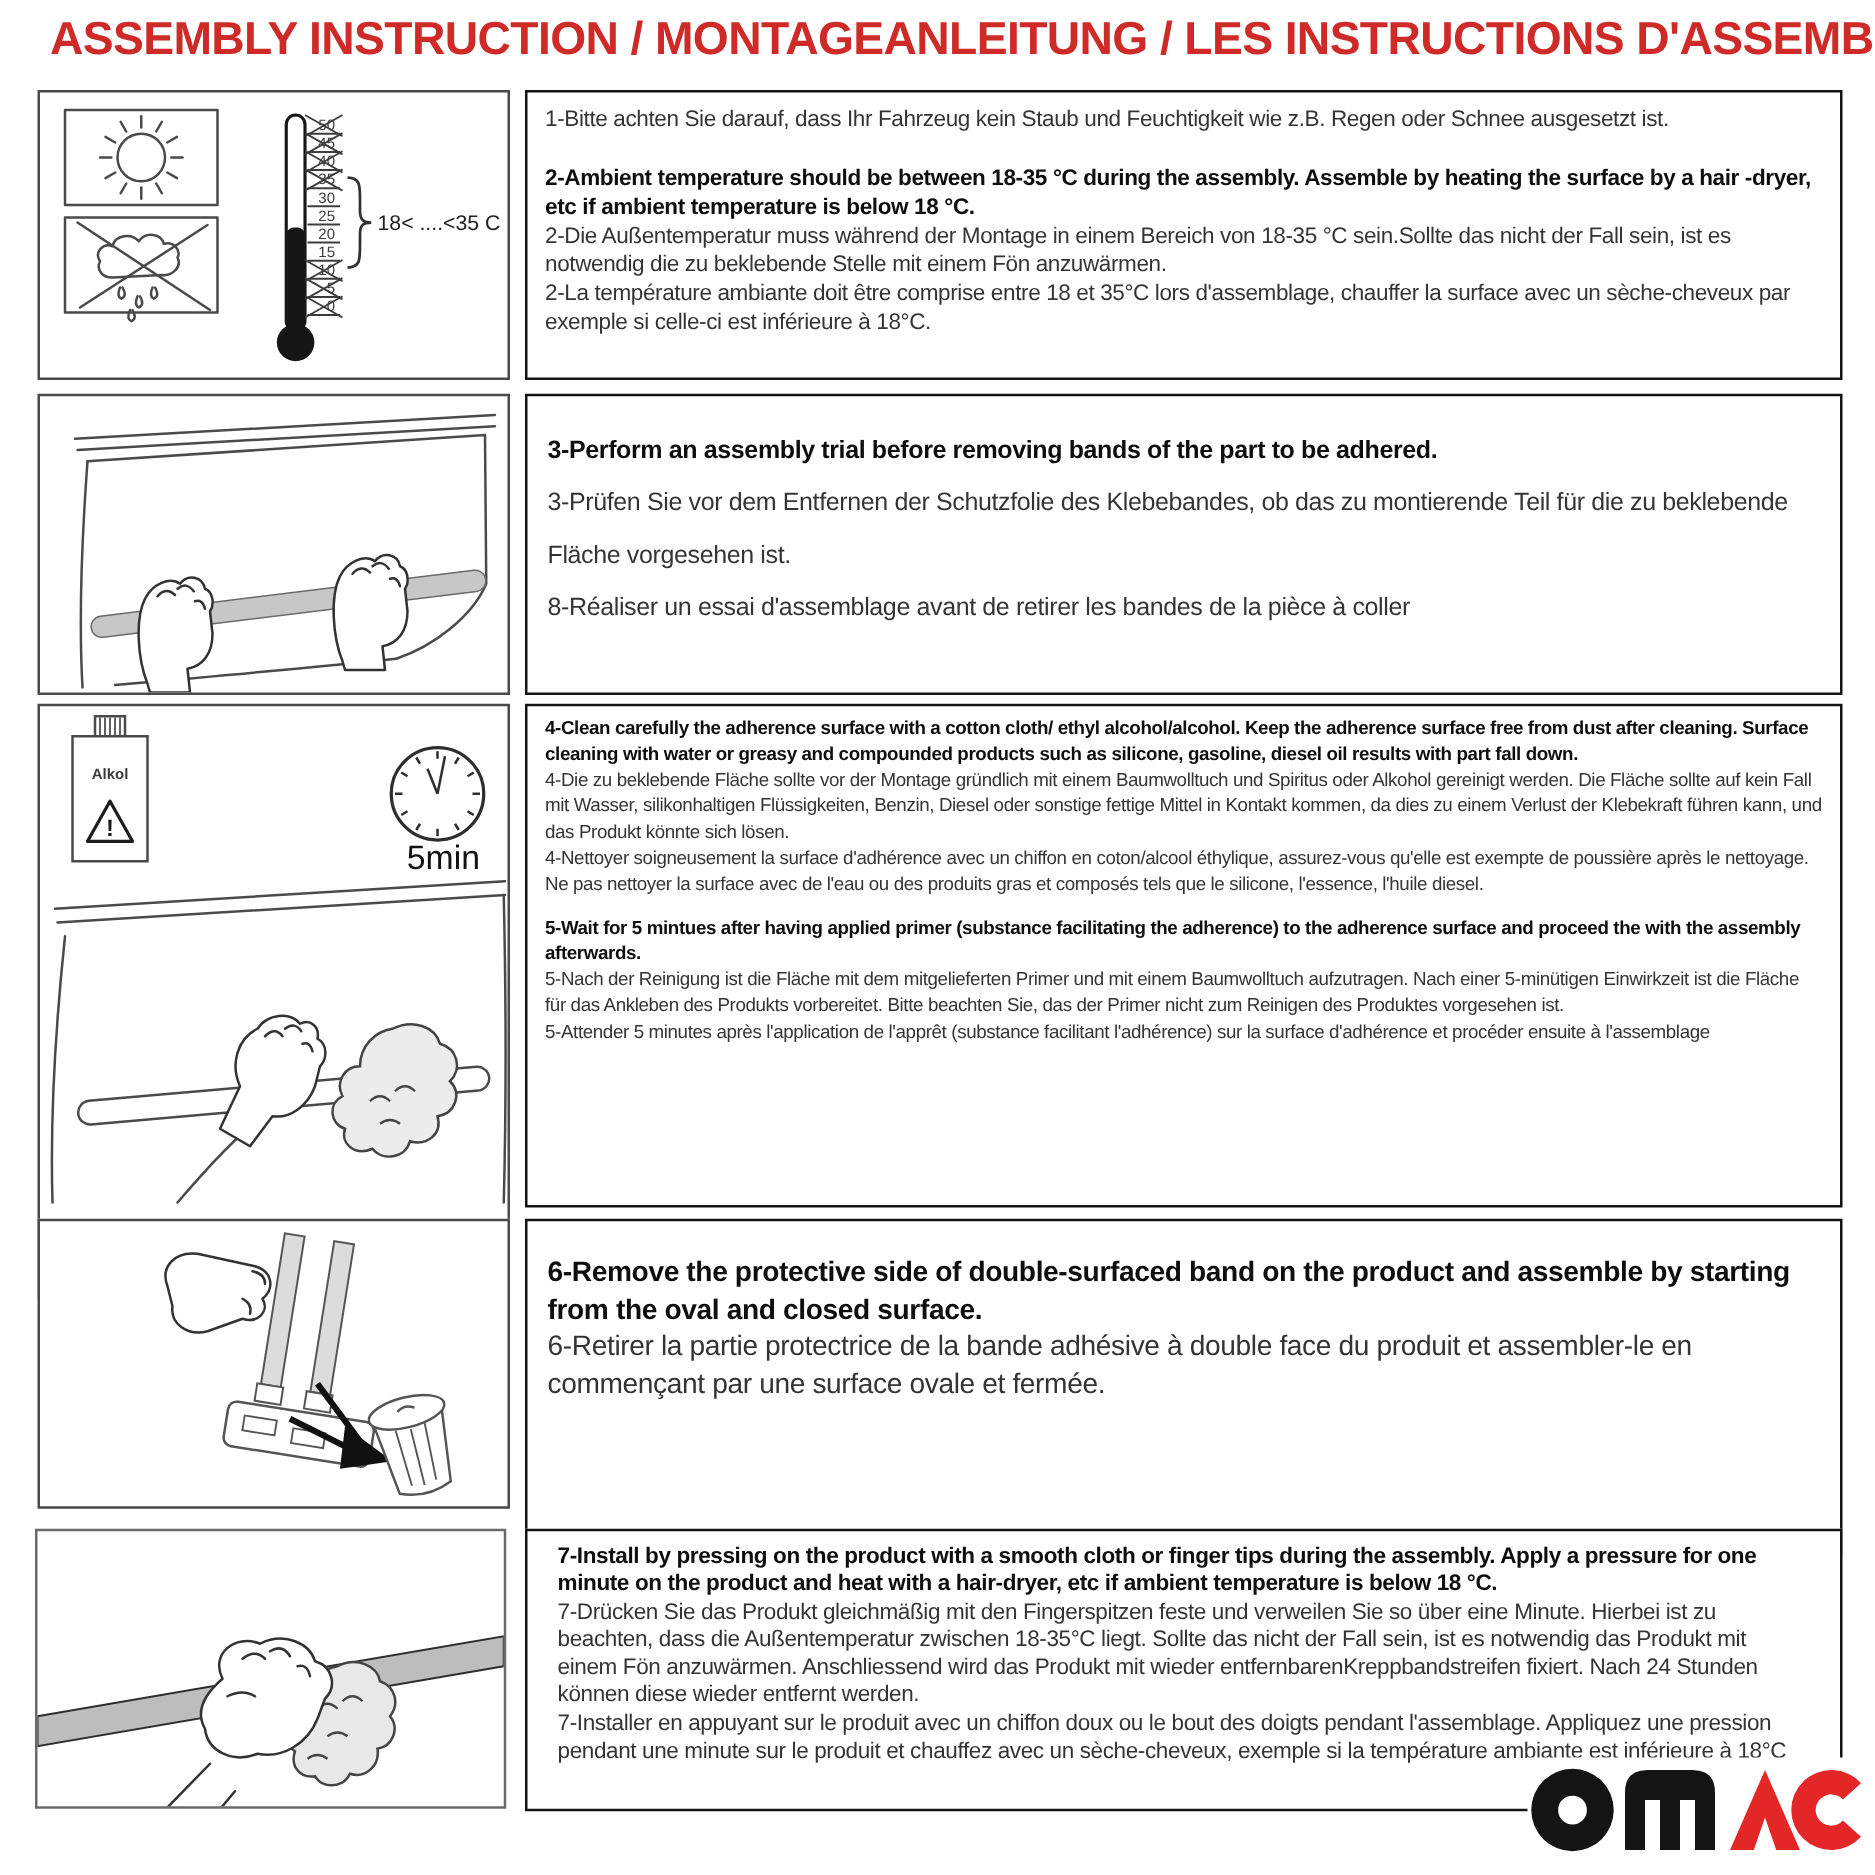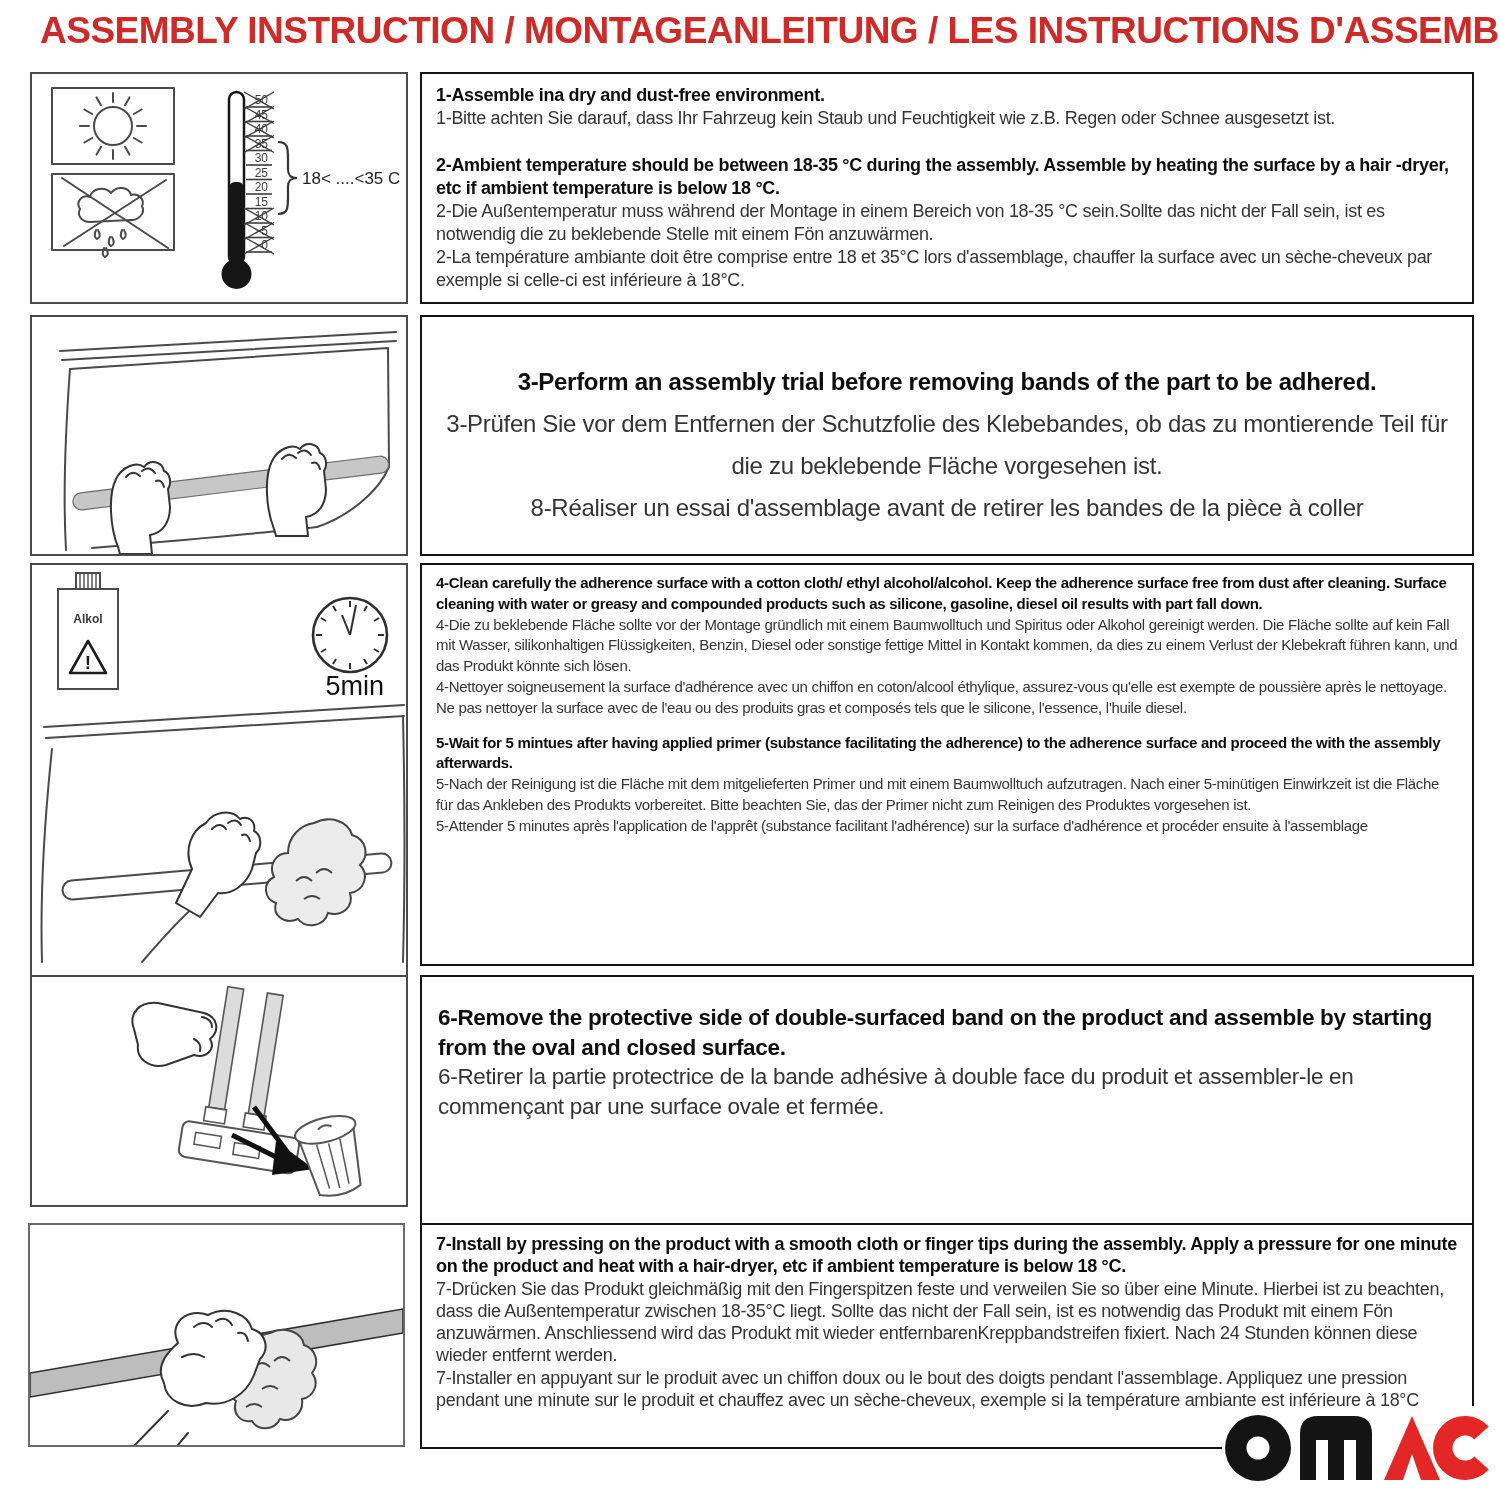--- a/index.html
+++ b/index.html
@@ -6,24 +6,24 @@
   #page{position:relative;width:1500px;height:1500px;background:#fff;overflow:hidden;
         font-family:"Liberation Sans",sans-serif;}
   .title{position:absolute;left:40px;top:10px;font-weight:bold;font-size:37px;
          letter-spacing:-0.5px;color:#ce2b28;white-space:nowrap;}
   .box{position:absolute;background:#fff;box-sizing:border-box;}
   .illu{border:2px solid #4a4a4a;}
   .txt{border:2px solid #141414;overflow:hidden;color:#343434;letter-spacing:-0.3px;}
   .txt p{margin:0;}
   .b{font-weight:bold;color:#0e0e0e;}
   .t1{padding:10px 14px;font-size:18px;line-height:23px;}
-  .t2{padding:44px 16px 0 16px;font-size:24px;line-height:42px;text-align:center;}
+  .t2{padding:22px 16px 0 16px;font-size:20px;line-height:42px;}
   .t3{padding:8px 14px;font-size:15px;line-height:20.8px;}
   .t4{padding:26px 16px 0 16px;font-size:22.5px;line-height:29.5px;}
-  .t5{padding:8px 14px;font-size:18px;line-height:22.3px;}
+  .t5{padding:8px 24px;font-size:18px;line-height:22.3px;}
   .sp1{height:24px;} .sp3{height:14px;}
   svg{display:block;}
   .lineart{stroke:#4a4a4a;stroke-width:2;fill:none;stroke-linecap:round;stroke-linejoin:round;}
 </style>
 </head>
 <body>
 
 <div id="page">
 
   <div class="title">ASSEMBLY INSTRUCTION / MONTAGEANLEITUNG / LES INSTRUCTIONS D'ASSEMBLAGE</div>
@@ -103,21 +103,20 @@
             <line x1="242" y1="148.5" x2="212" y2="165.5"></line>
           <line x1="212" y1="163" x2="242" y2="180"></line>
             <line x1="242" y1="163" x2="212" y2="180"></line>
         </g>
         <path d="M246,68 C256,68 256,74 256,86 L256,95 C256,102 259,104 265,104 C259,104 256,106 256,113 L256,122 C256,134 256,140 246,140" fill="none" stroke="#333" stroke-width="2.2"></path>
         <text x="270" y="110" font-family="Liberation Sans, sans-serif" font-size="17" fill="#222">18&lt; ....&lt;35 C</text>
       </g>
     </svg>
   </div>
   <div class="box txt t1" style="left:420px;top:72px;width:1054px;height:232px;">
-    <p class="b">1-Assemble ina dry and dust-free environment.</p>
     <p>1-Bitte achten Sie darauf, dass Ihr Fahrzeug kein Staub und Feuchtigkeit wie z.B. Regen oder Schnee ausgesetzt ist.</p>
     <div class="sp1"></div>
     <p class="b">2-Ambient temperature should be between 18-35 °C  during the assembly. Assemble by heating the surface by a hair -dryer, etc if ambient temperature is below 18 °C.</p>
     <p>2-Die Außentemperatur muss während der Montage in einem Bereich von 18-35 °C  sein.Sollte das nicht der Fall sein, ist es notwendig die zu beklebende Stelle mit einem Fön anzuwärmen.</p>
     <p>2-La température ambiante doit être comprise entre 18 et 35°C lors d'assemblage, chauffer la surface avec un sèche-cheveux par exemple si celle-ci est inférieure à 18°C.</p>
   </div>
 
   <div class="box illu" style="left:30px;top:315px;width:378px;height:241px;">
     <svg width="374" height="237" viewBox="0 0 374 237">
       <g class="lineart">

